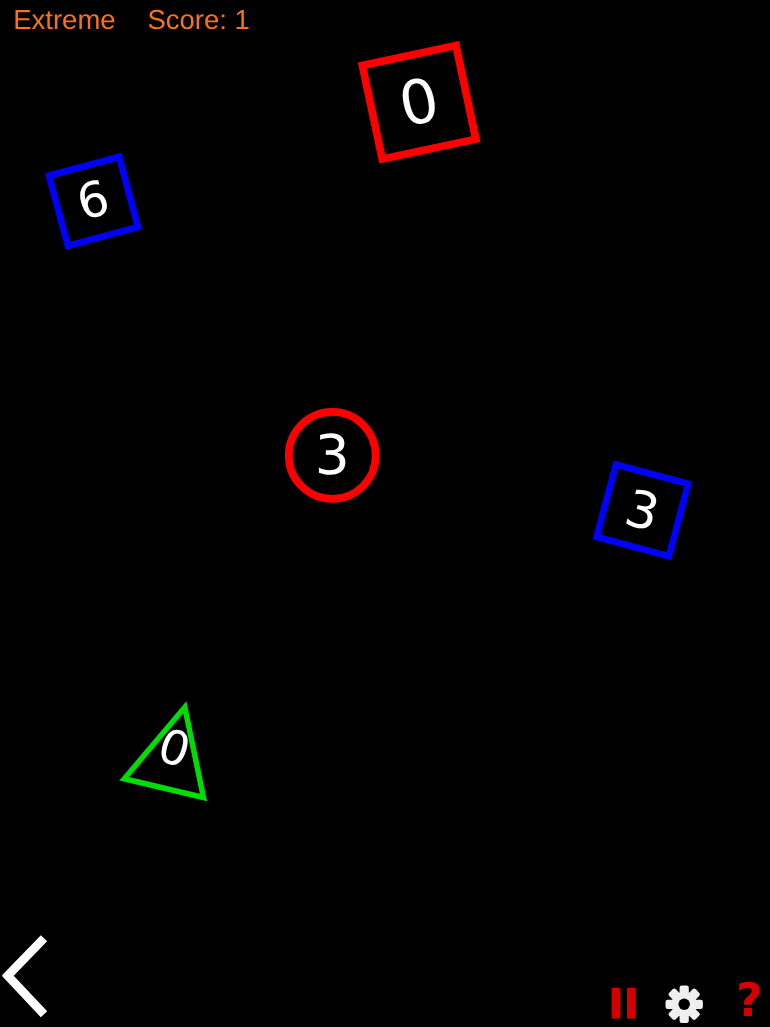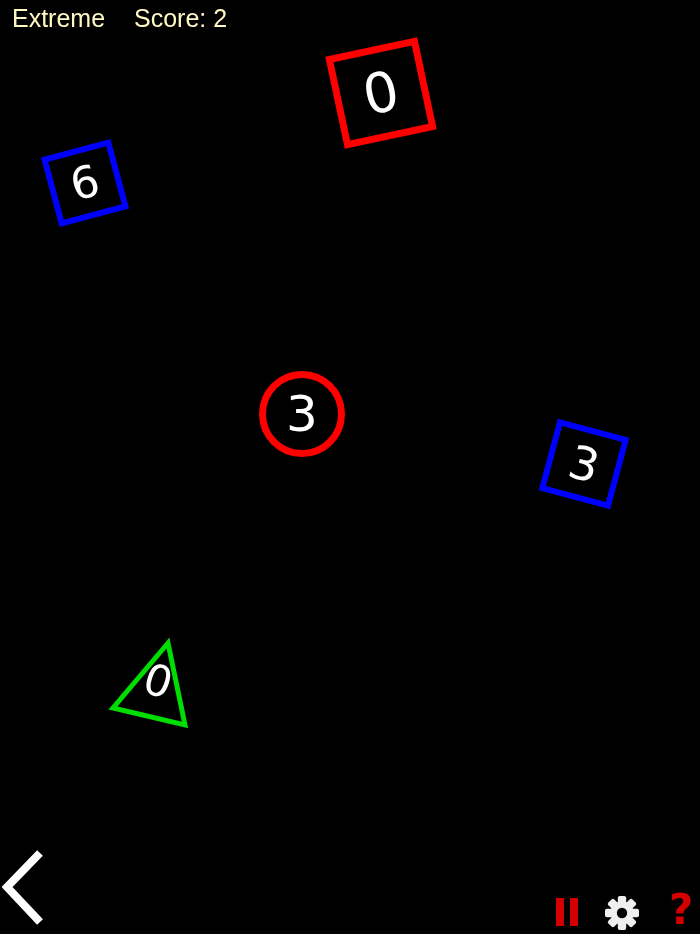--- a/index.html
+++ b/index.html
@@ -12,21 +12,21 @@
     font-family: "Liberation Sans", sans-serif;
   }
   .stage * { box-sizing: border-box; }
 
   
   .hud-text {
     position: absolute;
     top: 6px;
     font-size: 25px;
     line-height: 1;
-    color: #fef9c3;
+    color: #f97316;
     white-space: nowrap;
   }
   #difficulty { left: 12px; }
   #score { left: 134px; }
 
   
   .shape {
     position: absolute;
     display: flex;
     align-items: center;
@@ -121,21 +121,21 @@
     line-height: 1;
     font-family: "DejaVu Sans", sans-serif;
   }
 </style>
 </head>
 <body>
 
 <div class="stage">
 
   <span id="difficulty" class="hud-text">Extreme</span>
-  <span id="score" class="hud-text">Score: 2</span>
+  <span id="score" class="hud-text">Score: 1</span>
 
   <div id="shape-red-square" class="shape">
     <span class="num">0</span>
   </div>
 
   <div id="shape-blue-square-left" class="shape">
     <span class="num">6</span>
   </div>
 
   <div id="shape-red-circle" class="shape">

